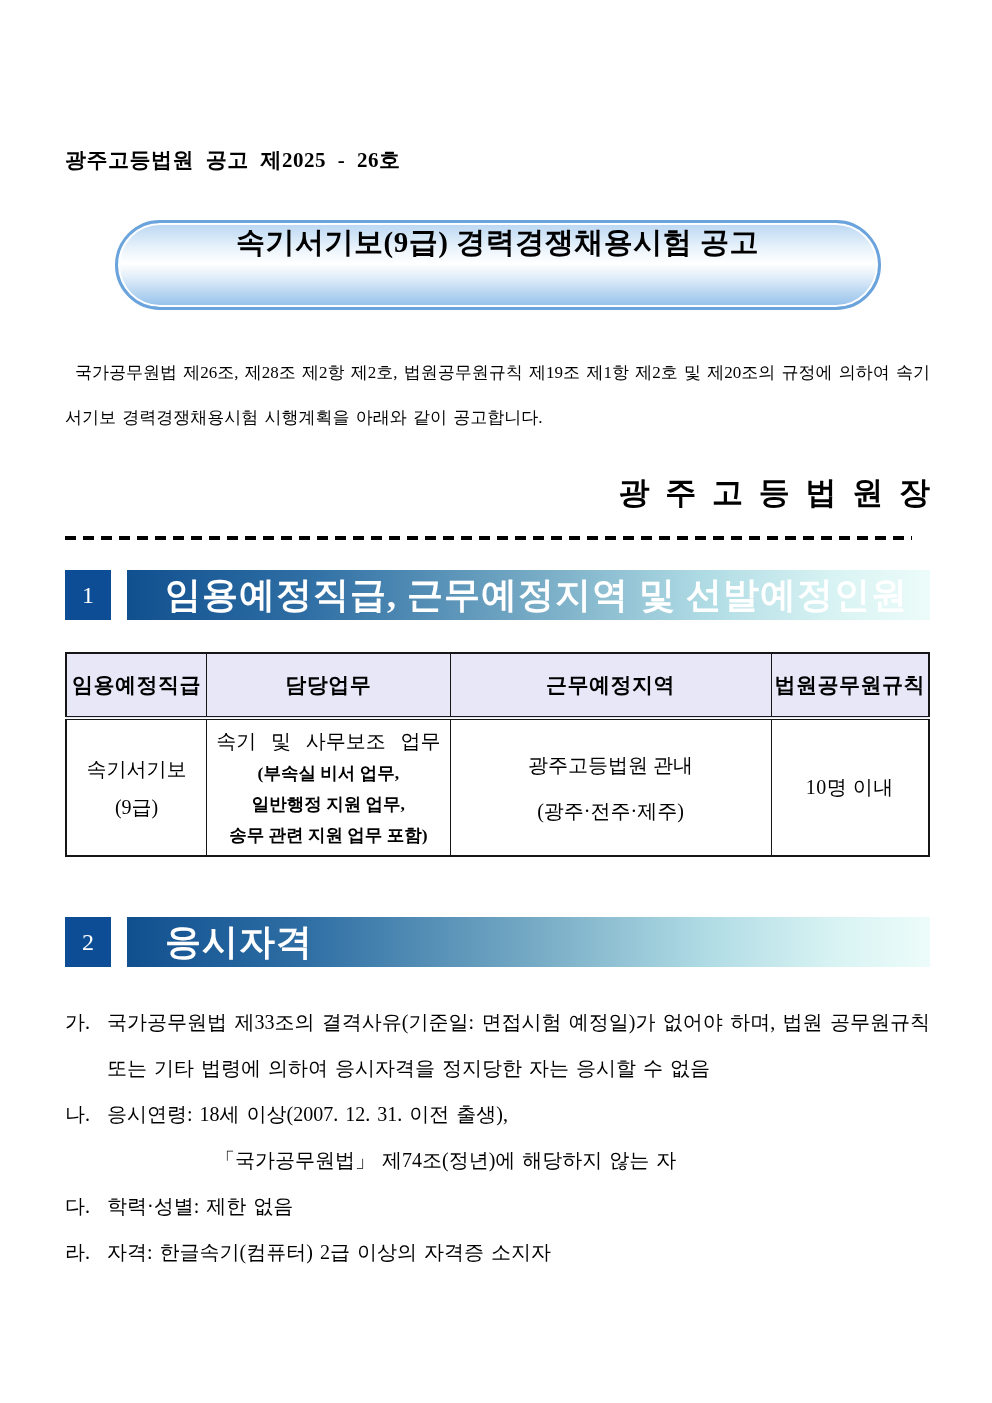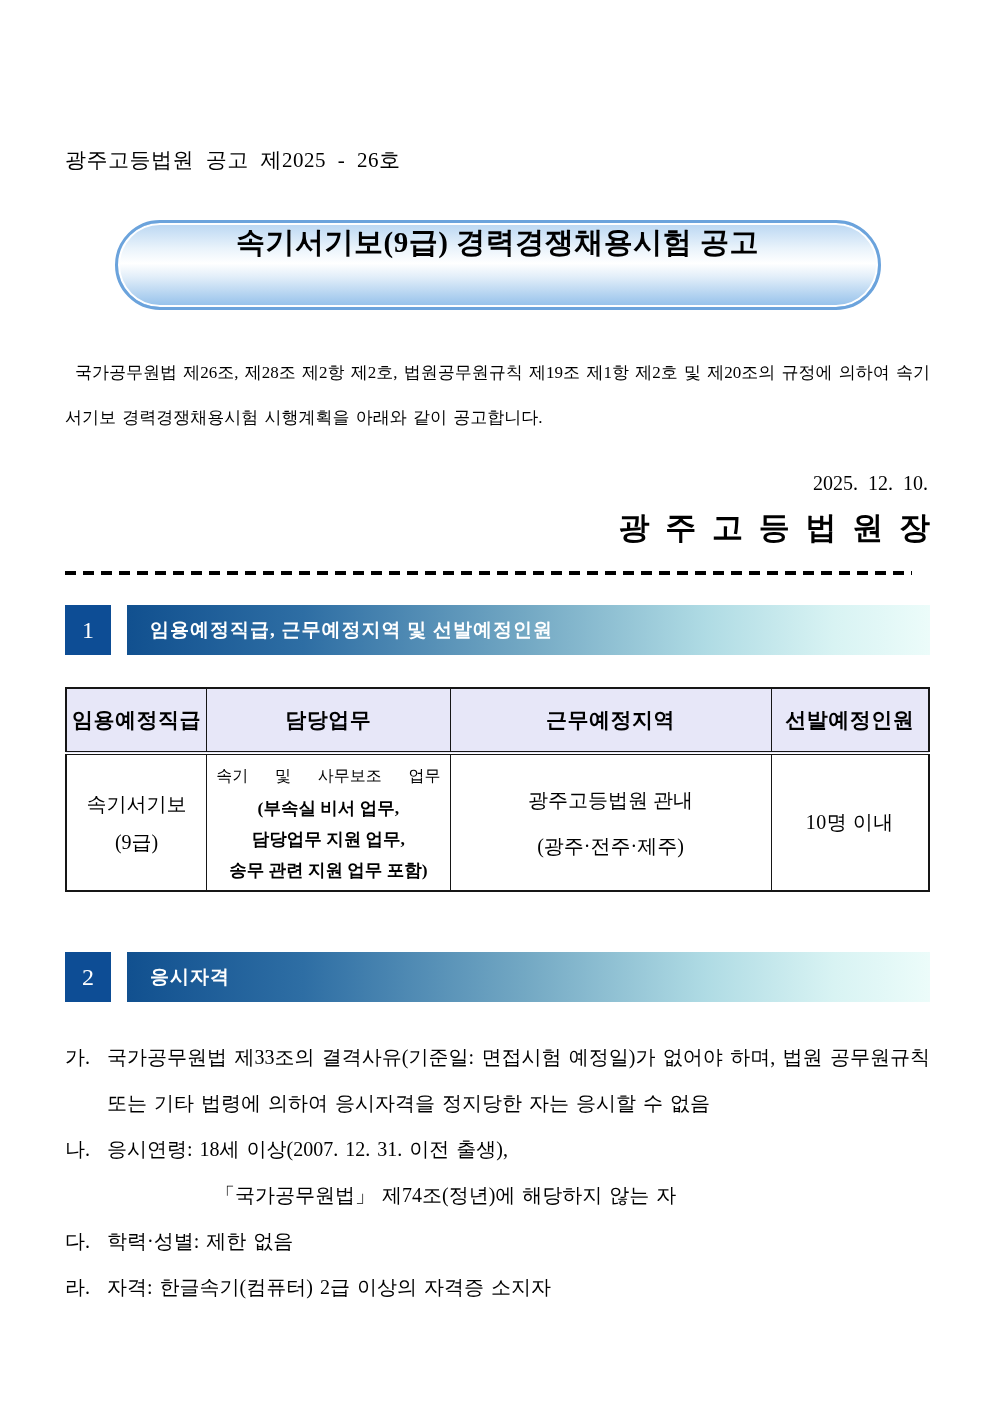--- a/index.html
+++ b/index.html
@@ -4,21 +4,21 @@
 <style>
   html, body { margin: 0; padding: 0; background: #ffffff; }
   body {
     width: 992px; height: 1403px; overflow: hidden;
     font-family: "Liberation Serif", "DejaVu Serif", serif;
     color: #000;
   }
   .page { padding: 146px 62px 0 65px; box-sizing: border-box; width: 992px; }
 
   .doc-number {
-    font-size: 21px; font-weight: normal; letter-spacing: 0.5px;
+    font-size: 21px; font-weight: bold; letter-spacing: 0.5px;
     word-spacing: 6px; margin-bottom: 46px; white-space: pre;
   }
 
   .title-pill {
     width: 760px; height: 84px; margin: 0 auto 40px auto;
     border: 3px solid #6BA3DC; border-radius: 46px;
     background: linear-gradient(180deg, #B9D6F2 0%, #E9F3FB 30%, #ffffff 48%,
                 #E2EEF9 64%, #93C0EA 100%);
     display: flex; align-items: flex-start; justify-content: center;
     box-shadow: inset 0 0 0 2px #ffffff;
@@ -46,42 +46,42 @@
 
   .section-header { display: flex; height: 50px; margin-bottom: 32px; }
   .section-number {
     width: 46px; background: #0D4D95; color: #fff;
     display: flex; align-items: center; justify-content: center;
     font-size: 24px; flex-shrink: 0;
   }
   .section-gap { width: 16px; flex-shrink: 0; }
   .section-bar {
     flex: 1; color: #fff; display: flex; align-items: center;
-    padding-left: 23px; box-sizing: border-box;
-    font-size: 19px; font-weight: bold; letter-spacing: 1px;
+    padding-left: 38px; box-sizing: border-box;
+    font-size: 36px; font-weight: bold; letter-spacing: 1px;
     background: linear-gradient(90deg, #11508F 0%, #2E6EA4 22%, #74A9C4 50%,
                 #AFDBE4 72%, #D8F3F3 88%, #ECFCFA 100%);
   }
 
   table.info-table {
     width: 100%; border-collapse: collapse; margin-bottom: 60px;
     border: 2px solid #161616;
   }
   .info-table th {
     height: 60px; background: #E7E7F8; font-size: 21px; font-weight: bold;
     border: 1px solid #161616; border-bottom: 4px double #161616;
     letter-spacing: 0.5px;
   }
   .info-table td {
     height: 133px; border: 1px solid #161616; text-align: center;
     vertical-align: middle; font-size: 20px; padding: 4px 6px; box-sizing: border-box;
   }
   .rank-line { display: block; line-height: 38px; }
   .duty-main {
-    display: block; font-size: 16px; line-height: 34px;
+    display: block; font-size: 20px; line-height: 34px;
     text-align: justify; text-align-last: justify; padding: 0 3px;
   }
   .duty-sub { display: block; font-size: 17.5px; line-height: 31px; text-align: center; font-weight: bold; }
   .region-line { display: block; line-height: 46px; }
   .quota-text { letter-spacing: 0.5px; }
 
   .req-list { margin-top: 26px; }
   .req-item { display: flex; font-size: 20px; line-height: 46px; }
   .req-marker { width: 42px; flex-shrink: 0; }
   .req-text { flex: 1; text-align: justify; word-spacing: 2px; }
@@ -94,21 +94,20 @@
 <div class="page">
 
   <div class="doc-number">광주고등법원 공고 제2025 - 26호</div>
 
   <div class="title-pill">
     <span class="title-text">속기서기보(9급) 경력경쟁채용시험 공고</span>
   </div>
 
   <p class="intro">국가공무원법 제26조, 제28조 제2항 제2호, 법원공무원규칙 제19조 제1항 제2호 및 제20조의 규정에 의하여 속기서기보 경력경쟁채용시험 시행계획을 아래와 같이 공고합니다.</p>
 
-  <div class="date-line">2025.  12.  10.</div>
   <div class="signer-line">광 주 고 등 법 원 장</div>
 
   <div class="dashed-divider"></div>
 
   <div class="section-header">
     <div class="section-number">1</div>
     <div class="section-gap"></div>
     <div class="section-bar">
       <span>임용예정직급, 근무예정지역 및 선발예정인원</span>
     </div>
@@ -119,33 +118,33 @@
       <col style="width:16.3%">
         <col style="width:28.2%">
         <col style="width:37.2%">
         <col style="width:18.3%">
     </colgroup>
     <thead>
       <tr>
         <th>임용예정직급</th>
         <th>담당업무</th>
         <th>근무예정지역</th>
-        <th>선발예정인원</th>
+        <th>법원공무원규칙</th>
       </tr>
     </thead>
     <tbody>
       <tr>
         <td>
           <span class="rank-line">속기서기보</span>
           <span class="rank-line">(9급)</span>
         </td>
         <td>
           <span class="duty-main">속기 및 사무보조 업무</span>
           <span class="duty-sub">(부속실 비서 업무,</span>
-          <span class="duty-sub">담당업무 지원 업무,</span>
+          <span class="duty-sub">일반행정 지원 업무,</span>
           <span class="duty-sub">송무 관련 지원 업무 포함)</span>
         </td>
         <td>
           <span class="region-line">광주고등법원 관내</span>
           <span class="region-line">(광주·전주·제주)</span>
         </td>
         <td>
           <span class="quota-text">10명 이내</span>
         </td>
       </tr>

